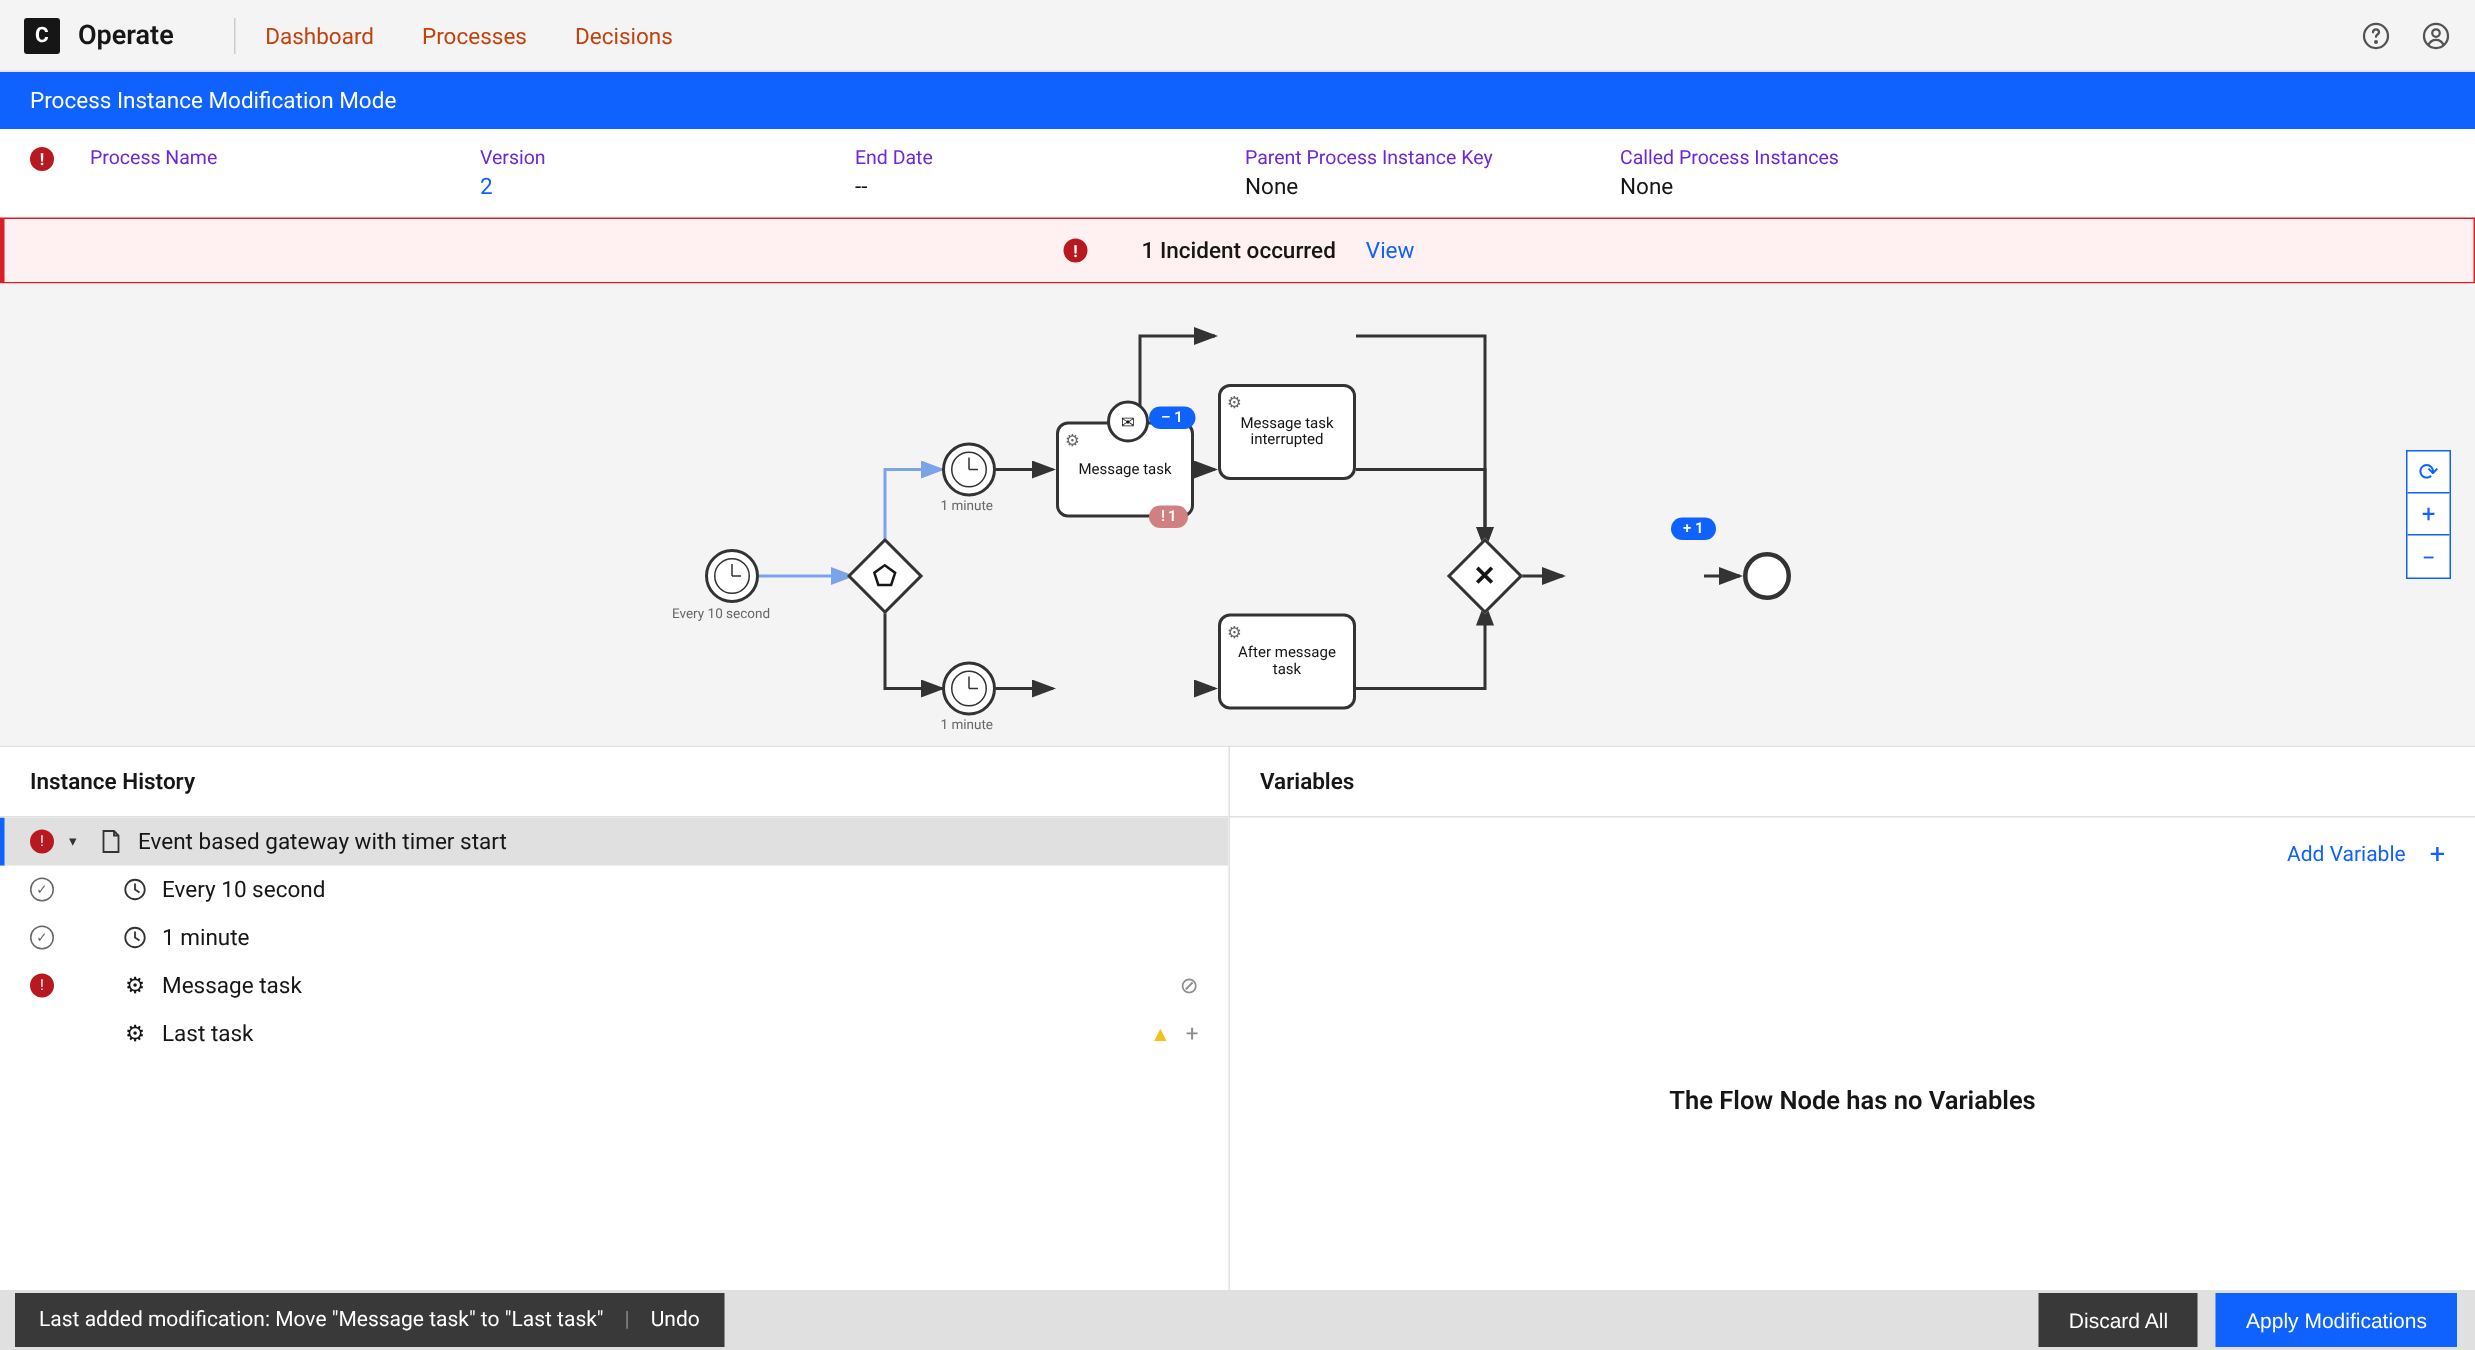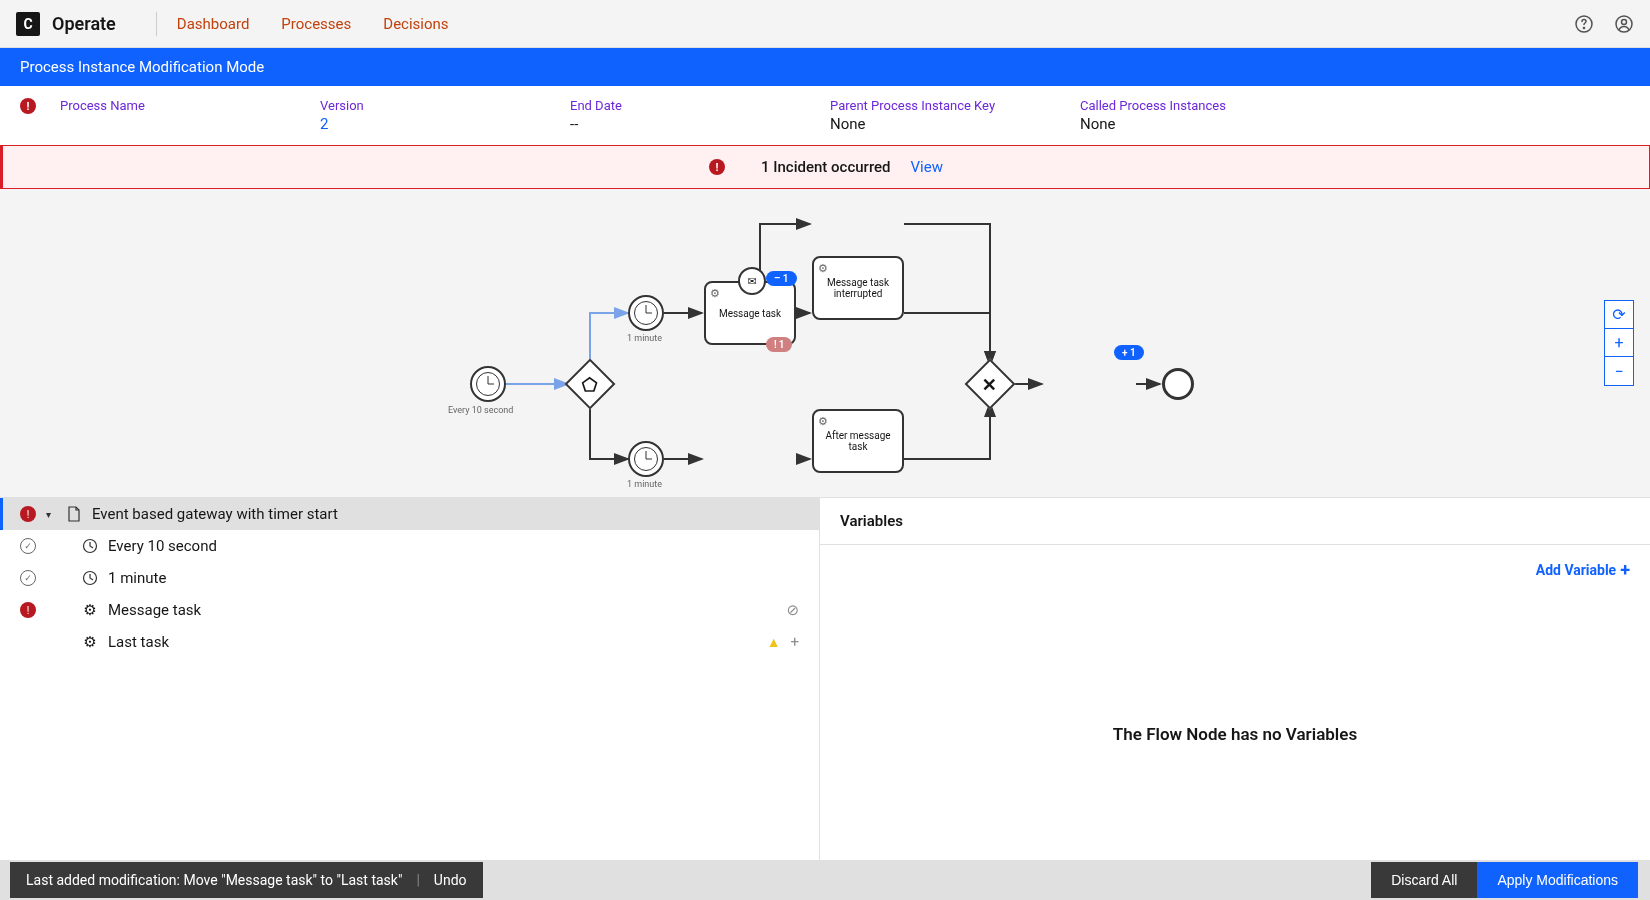--- a/index.html
+++ b/index.html
@@ -52,42 +52,42 @@
 .badge.plus { background: #0f62fe; }
 .badge.incident { background: #d08080; }
 .msg-circle { position: absolute; width: 28px; height: 28px; border: 2px solid #333; border-radius: 50%; background: #fff; display: flex; align-items: center; justify-content: center; font-size: 11px; }
 
 
 .bottom { display: flex; height: 390px; background: #fff; border-top: 1px solid #e0e0e0; }
 .panel { display: flex; flex-direction: column; }
 .panel.left { width: 820px; border-right: 1px solid #e0e0e0; }
 .panel.right { flex: 1; }
 .panel-header { padding: 14px 20px; font-weight: 600; font-size: 15px; border-bottom: 1px solid #e0e0e0; display: flex; align-items: center; }
-.add-var { margin-left: auto; color: #0f62fe; font-size: 14px; font-weight: 700; cursor: pointer; display: flex; align-items: center; gap: 4px; }
+.add-var { margin-left: auto; color: #0f62fe; font-size: 14px; font-weight: 400; cursor: pointer; display: flex; align-items: center; gap: 16px; }
 .add-var .plus { font-size: 18px; }
 .tree { flex: 1; overflow: auto; }
 .tree-row { display: flex; align-items: center; height: 32px; padding: 0 20px; gap: 10px; font-size: 15px; cursor: pointer; }
 .tree-row.selected { background: #e0e0e0; border-left: 3px solid #0f62fe; padding-left: 17px; }
 .tree-row.child { padding-left: 82px; }
 .status-dot { width: 16px; height: 16px; border-radius: 50%; display: flex; align-items: center; justify-content: center; font-size: 10px; flex-shrink: 0; }
 .status-dot.error { background: #b81921; color: #fff; }
 .status-dot.ok { border: 1.5px solid #666; background: transparent; }
 .status-dot.ok::after { content: "✓"; color: #666; font-size: 9px; }
 .expander { font-size: 10px; color: #333; width: 10px; }
 .node-icon { width: 16px; height: 16px; display: flex; align-items: center; justify-content: center; flex-shrink: 0; }
 .row-right { margin-left: auto; display: flex; gap: 10px; align-items: center; color: #8d8d8d; }
 .warn { color: #f1c21b; font-size: 14px; }
 .empty-state { flex: 1; display: flex; align-items: center; justify-content: center; font-weight: 600; font-size: 17px; }
 
 
 .footer { position: absolute; bottom: 0; left: 0; right: 0; height: 40px; display: flex; align-items: center; background: #e0e0e0; }
 .toast { background: #393939; color: #fff; height: 36px; display: flex; align-items: center; padding: 0 16px; margin-left: 10px; font-size: 14px; }
 .toast .sep { margin: 0 14px; color: #888; }
 .toast .undo { cursor: pointer; }
-.footer-right { margin-left: auto; display: flex; gap: 0; margin-right: 12px; }
+.footer-right { margin-left: auto; display: flex; gap: 12px; margin-right: 12px; }
 .btn { height: 36px; padding: 0 20px; display: flex; align-items: center; cursor: pointer; font-size: 14px; border: none; }
 .btn.secondary { background: #393939; color: #fff; }
 .btn.primary { background: #0f62fe; color: #fff; }
 
 svg.edge { position: absolute; overflow: visible; pointer-events: none; }
 </style>
 </head>
 <body>
 
 <div class="header">
@@ -213,20 +213,21 @@
 
   <div class="zoom-ctrl">
     <div class="zoom-btn">⟳</div>
     <div class="zoom-btn">+</div>
     <div class="zoom-btn">−</div>
   </div>
 </div>
 
 <div class="bottom">
   <div class="panel left">
+    <div class="panel-header">Instance History</div>
     <div class="tree">
       <div class="tree-row selected">
         <div class="status-dot error">!</div>
         <span class="expander">▾</span>
         <span class="node-icon">
             <svg width="14" height="16" viewBox="0 0 14 16" fill="none" stroke="#333" stroke-width="1.2">
               <path d="M2 1h7l3 3v11H2z"></path>
               <path d="M9 1v3h3"></path>
             </svg>
           </span>

